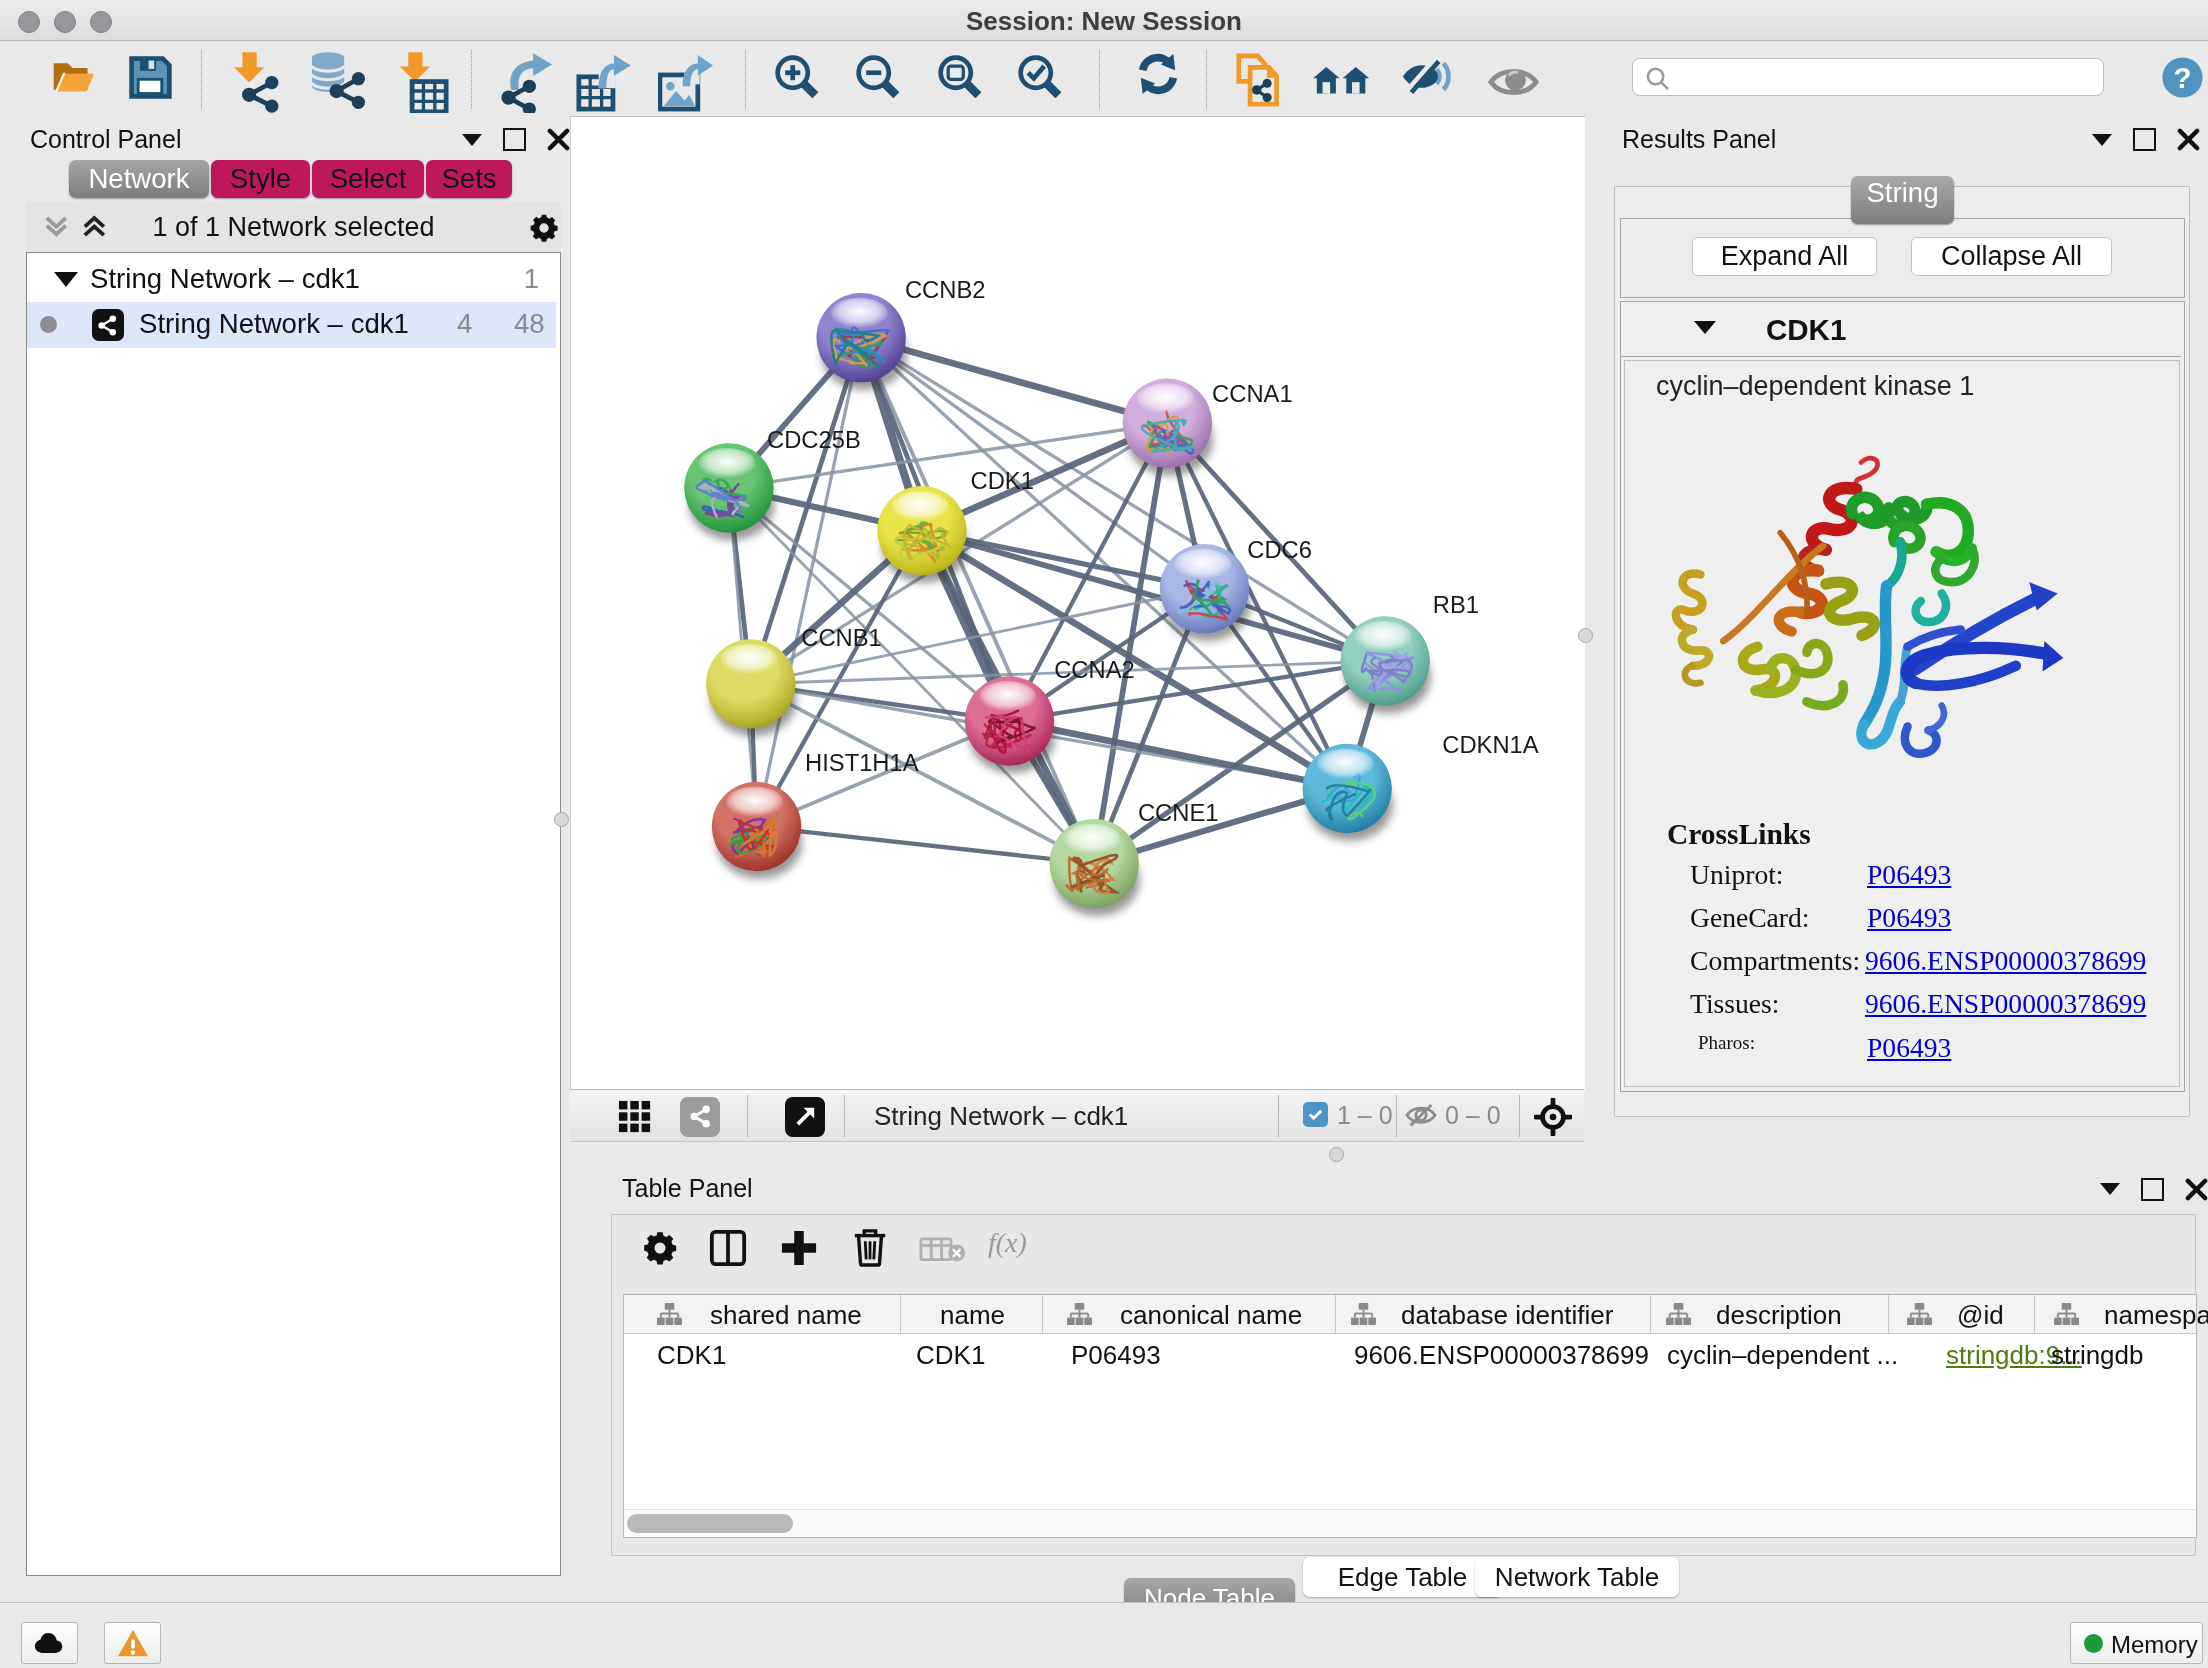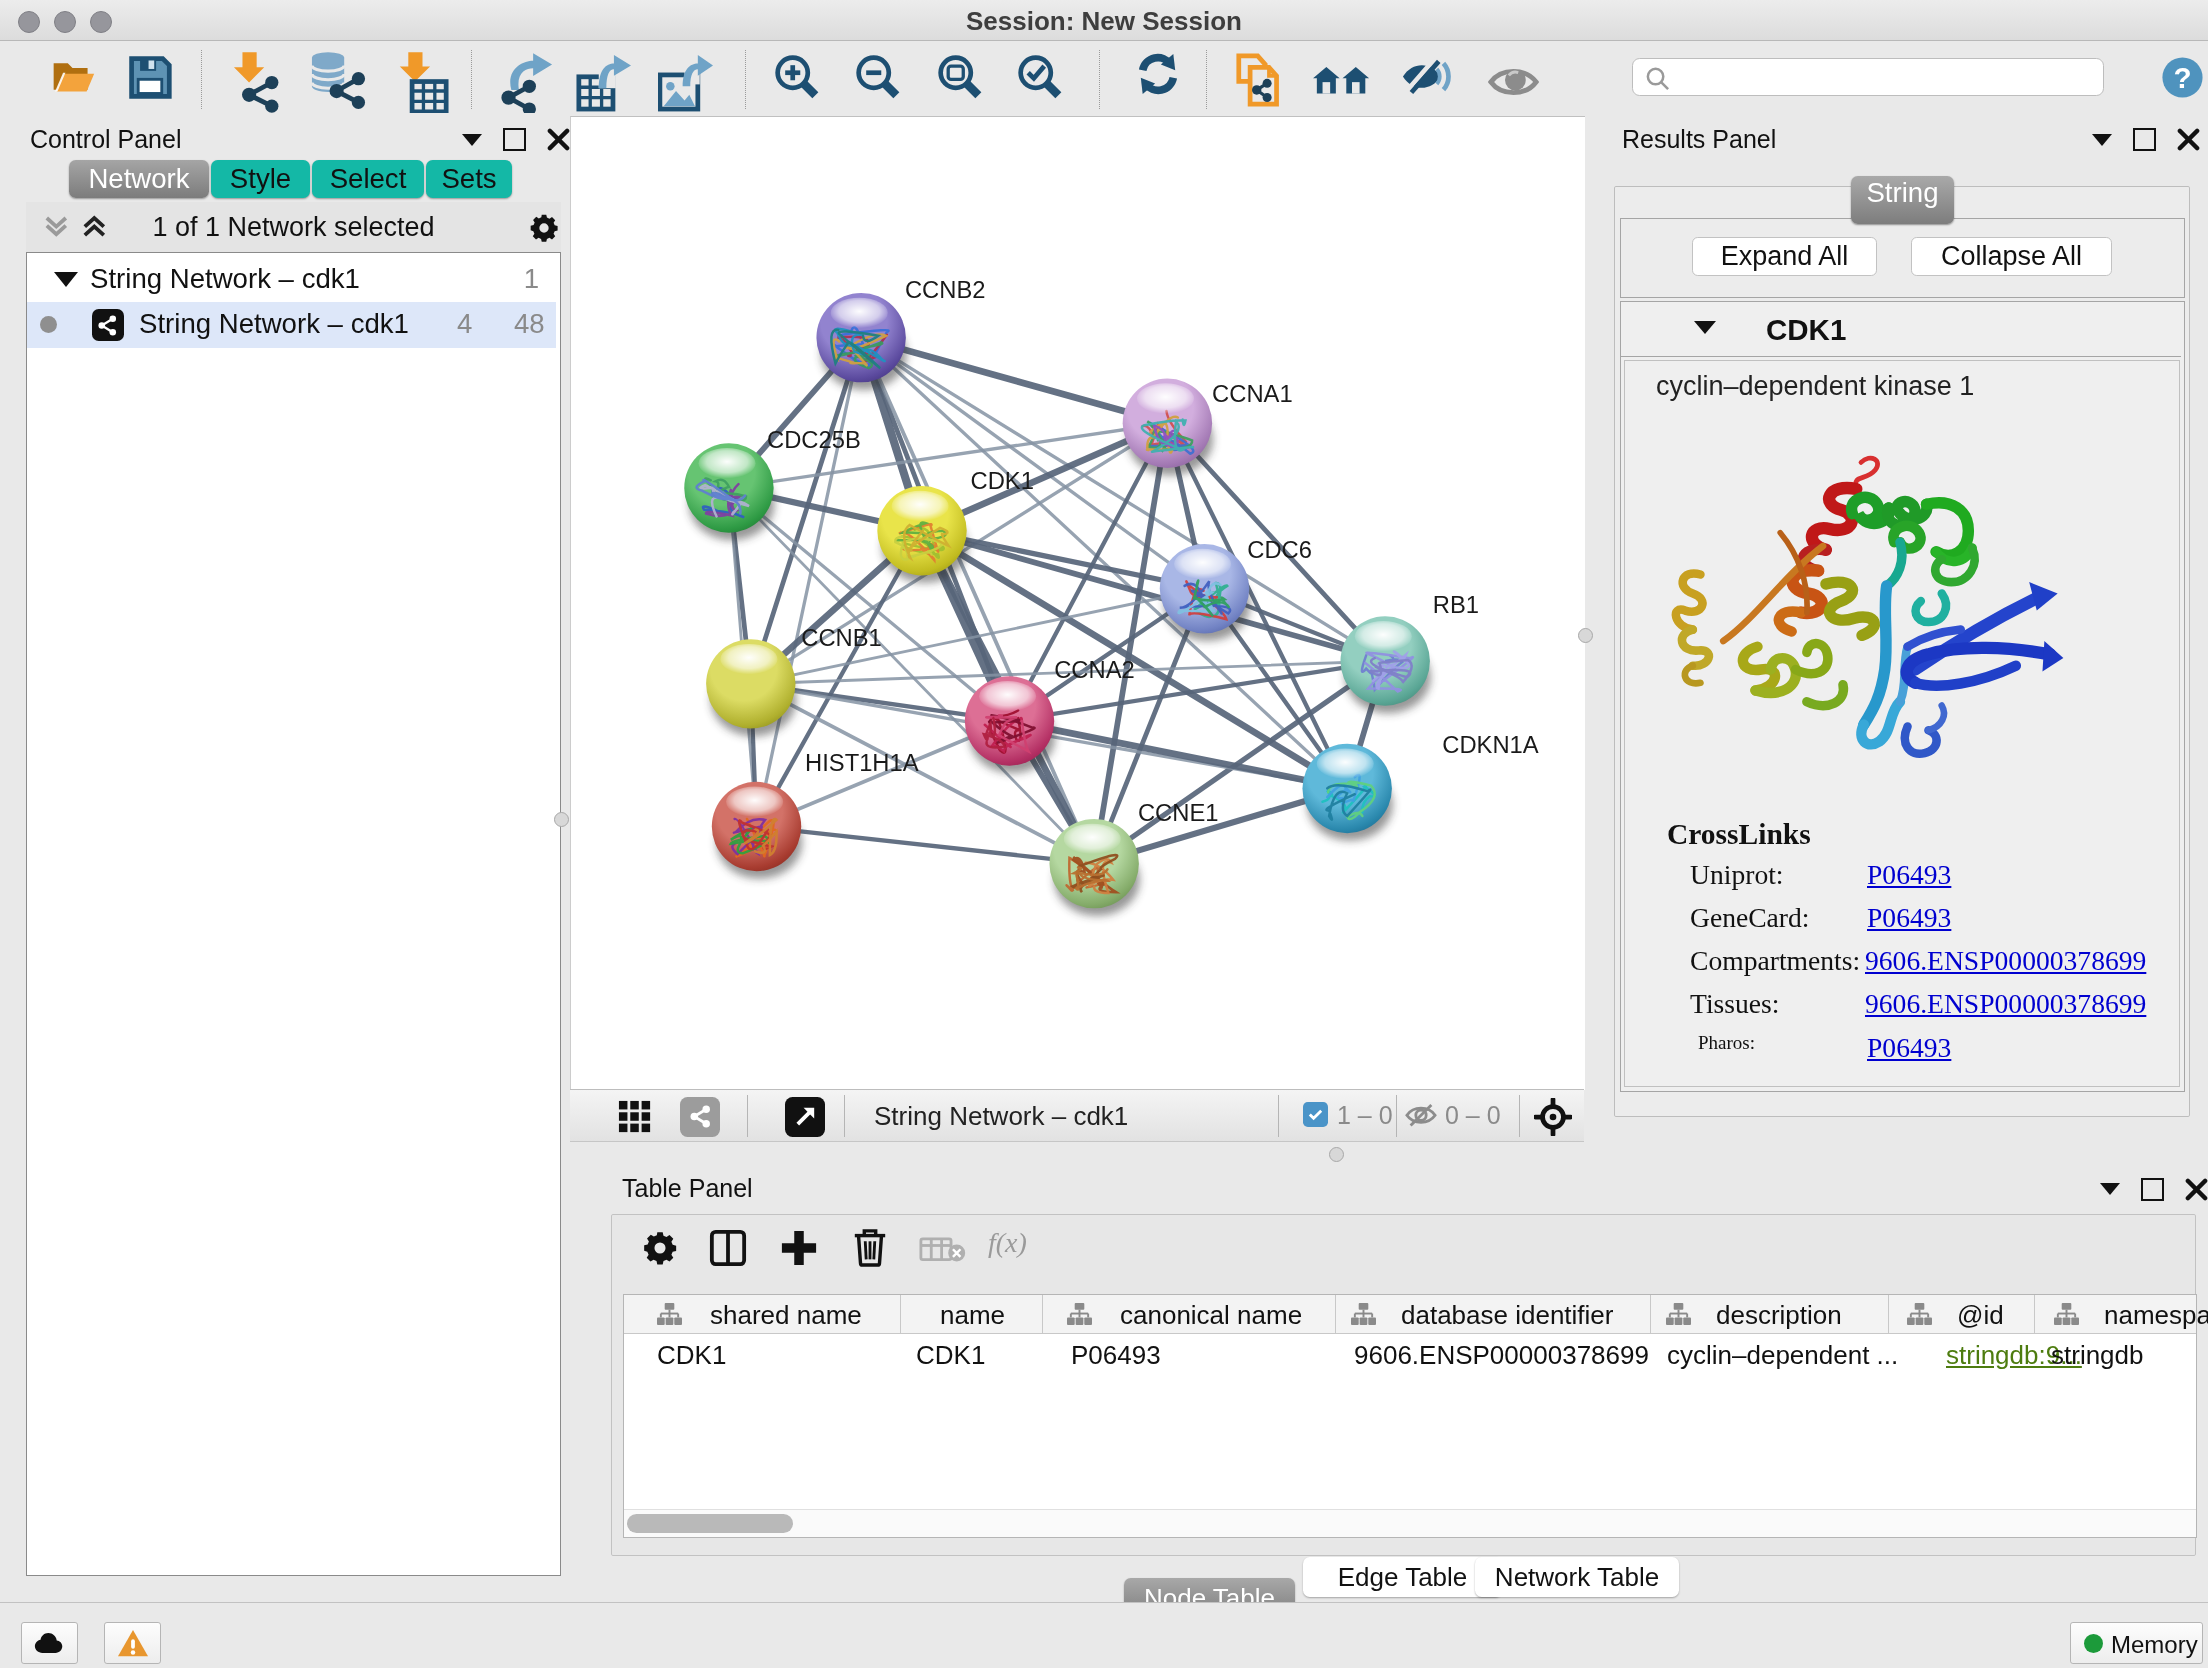--- a/index.html
+++ b/index.html
@@ -21,21 +21,21 @@
   #searchbox{position:absolute;left:1632px;top:17px;width:470px;height:36px;background:#fff;
      border:1px solid #bdbdbd;border-radius:7.6px;}
   #searchbox svg{position:absolute;left:11.4px;top:5.7px;}
   
   .ptitle{font-size:25px;color:#111;}
   .pbtns{position:absolute;display:flex;gap:21px;align-items:center;}
   .tri-d{width:0;height:0;border-left:10.5px solid transparent;border-right:10.5px solid transparent;border-top:12.4px solid #111;}
   .sqr{width:19px;height:19px;border:2.9px solid #111;}
   .xx{width:23px;height:23px;}
   
-  .tab{position:absolute;top:160px;height:38px;border-radius:6.7px;background:#14b8a6;
+  .tab{position:absolute;top:160px;height:38px;border-radius:6.7px;background:#be185d;
        box-shadow:0 1px 1.9px rgba(0,0,0,0.35);font-size:27.6px;color:#111;text-align:center;line-height:38px;}
   .tabsel{background:linear-gradient(#a5a5a5,#7c7c7c);color:#fff;}
   #netheader{left:26px;top:202px;width:535px;height:50px;background:#e4e4e4;}
   #netlist{left:26px;top:252px;width:533px;height:1322px;background:#fff;border:1.9px solid #8a8a8a;}
   
   #canvas{left:570px;top:116px;width:1014px;height:973px;background:#ffffff;border-top:1px solid #c0c0c0;border-left:1px solid #cccccc;}
   #viewbar{left:570px;top:1089px;width:1014px;height:51px;background:linear-gradient(#f4f4f4,#e2e2e2);
      border-top:1px solid #bdbdbd;border-bottom:1px solid #c6c6c6;}
   
   #results{left:1590px;top:116px;width:618px;height:1056px;background:#e9e9e9;}

